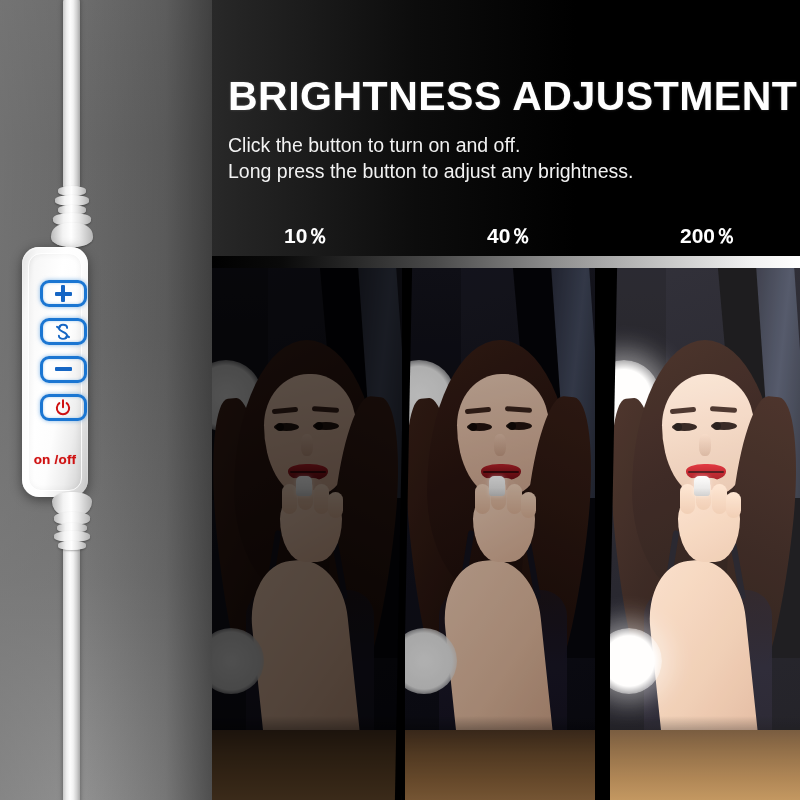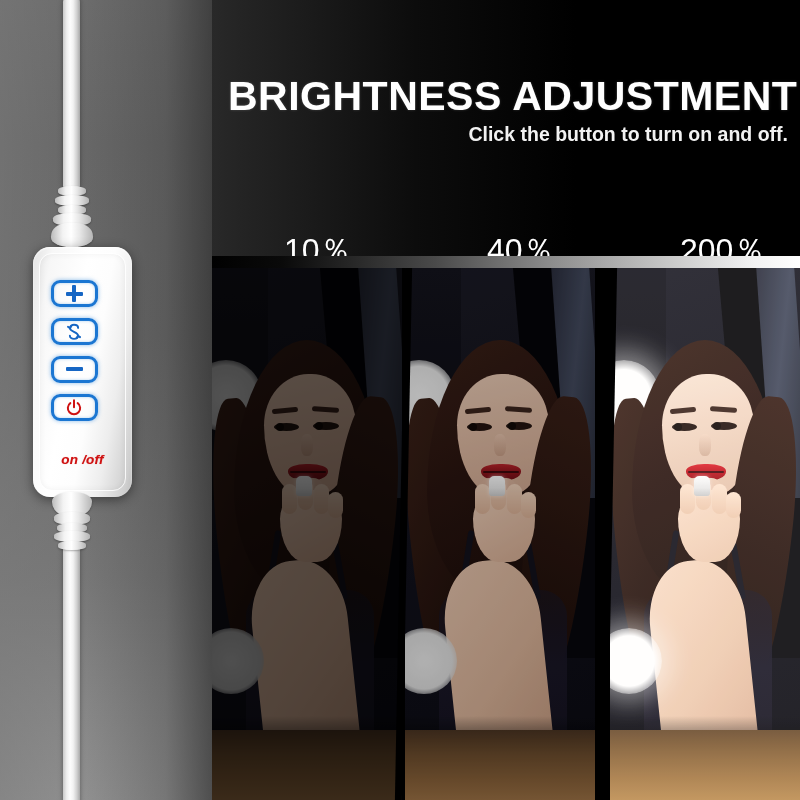--- a/index.html
+++ b/index.html
@@ -39,24 +39,23 @@
 
   #relief-bot{top:492px;height:60px;}
   #relief-bot .r5{left:2px;top:0;width:40px;height:24px;border-radius:46% 46% 40% 40%/40% 40% 58% 58%;}
   #relief-bot .r4{left:4px;top:20px;width:36px;height:13px;}
   #relief-bot .r3{left:7px;top:31px;width:30px;height:10px;}
   #relief-bot .r2{left:4px;top:39px;width:36px;height:11px;}
   #relief-bot .r1{left:8px;top:49px;width:28px;height:9px;}
 
   
   #controller{
-    position:absolute;left:33px;top:247px;width:99px;height:250px;border-radius:17px;
+    position:absolute;left:22px;top:247px;width:66px;height:250px;border-radius:17px;
     background:linear-gradient(100deg,#e2e2e2 0%,#f7f7f7 14%,#ffffff 40%,#fdfdfd 58%,#ededed 76%,#cfcfcf 94%,#bdbdbd 100%);
     box-shadow:0 3px 12px rgba(0,0,0,.45), inset 0 1px 2px rgba(255,255,255,.9);
-    font-style:italic;
   }
   #controller:before{
     content:"";position:absolute;left:6px;top:6px;right:6px;bottom:6px;border-radius:13px;
     border:1px solid rgba(255,255,255,.85);
     box-shadow:inset 0 0 6px rgba(0,0,0,.06);
   }
   #btnwrap{position:absolute;left:0;top:33px;width:82px;}
   .btn{position:relative;width:47px;height:27px;margin:0 auto 11px;
     border-radius:9px;
     display:flex;align-items:center;justify-content:center;}
@@ -73,28 +72,28 @@
   .plus:after{left:6.5px;top:0;width:4px;height:17px;}
   .minus:before{left:0;top:6px;width:17px;height:4px;}
 
   .onoff{
     position:absolute;left:0;right:0;top:205px;text-align:center;
     color:#cf1212;font-weight:bold;font-size:13.5px;letter-spacing:.2px;
     text-shadow:0 0 1px rgba(207,18,18,.4);
   }
 
   
-  #headline{position:absolute;left:228px;top:76px;width:560px;text-align:right;}
+  #headline{position:absolute;left:228px;top:76px;width:560px;}
   #title{color:#fff;font-size:41px;font-weight:bold;letter-spacing:.5px;line-height:1;
     white-space:nowrap;text-shadow:0 0 3px rgba(255,255,255,.18);}
-  #sub{margin-top:5px;color:#f2f2f2;font-size:19.5px;line-height:1.32;font-weight:700;}
+  #sub{margin-top:16px;color:#f2f2f2;font-size:19.5px;line-height:1.32;font-weight:400;}
 
   
   #labels{position:absolute;left:212px;top:222px;width:588px;height:34px;}
-  .pct{position:absolute;top:12px;color:#fff;font-size:32px;font-weight:400;line-height:1;}
+  .pct{position:absolute;top:3px;color:#fff;font-size:21px;font-weight:700;line-height:1;}
 
   
   #strip{position:absolute;left:212px;top:256px;width:588px;height:12px;
     background:linear-gradient(90deg,#010101 0%,#0a0a0a 12%,#4a4a4a 38%,#8e8e8e 58%,#c9c9c9 78%,#f2f2f2 92%,#ffffff 100%);}
 
   
   #band{position:absolute;left:212px;top:268px;width:588px;height:532px;overflow:hidden;background:#000;}
   .panel{position:absolute;top:0;height:532px;overflow:hidden;background:#07070b;}
   #panel-1{left:0;width:190px;}
   #panel-2{left:193px;width:190px;}
@@ -247,20 +246,21 @@
       <i class="r4"></i>
       <i class="r3"></i>
       <i class="r2"></i>
       <i class="r1"></i>
   </div>
 
   <div id="headline">
     <div id="title">BRIGHTNESS ADJUSTMENT</div>
     <div id="sub">
       <div>Click the button to turn on and off.</div>
+      <div>Long press the button to adjust any brightness.</div>
     </div>
   </div>
 
   <div id="labels">
     <span class="pct" style="left:72px">10％</span>
     <span class="pct" style="left:275px">40％</span>
     <span class="pct" style="left:468px">200％</span>
   </div>
 
   <div id="strip"></div>

